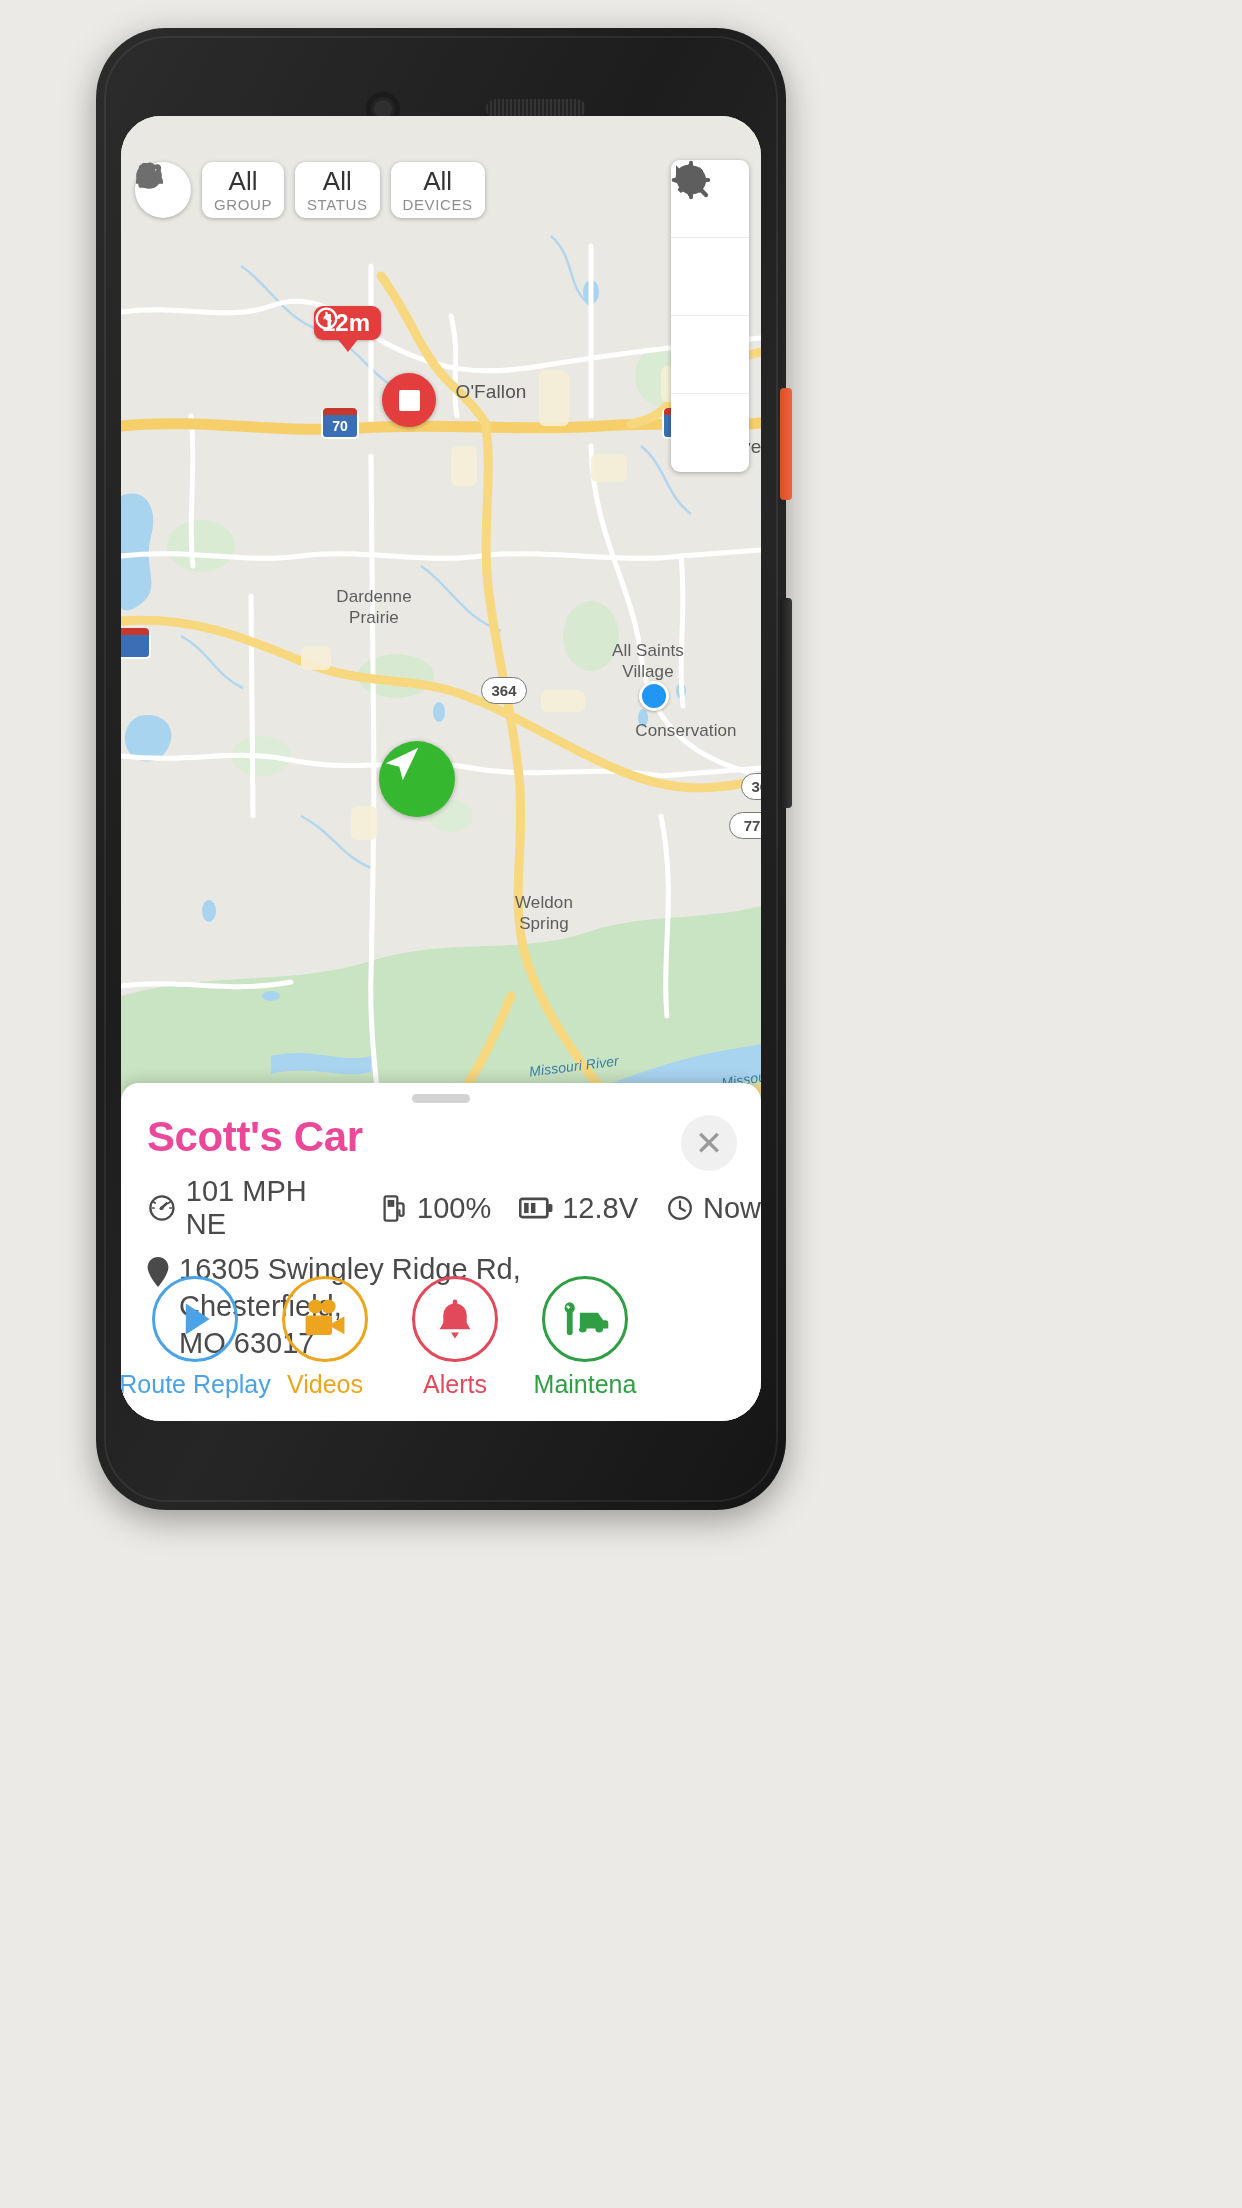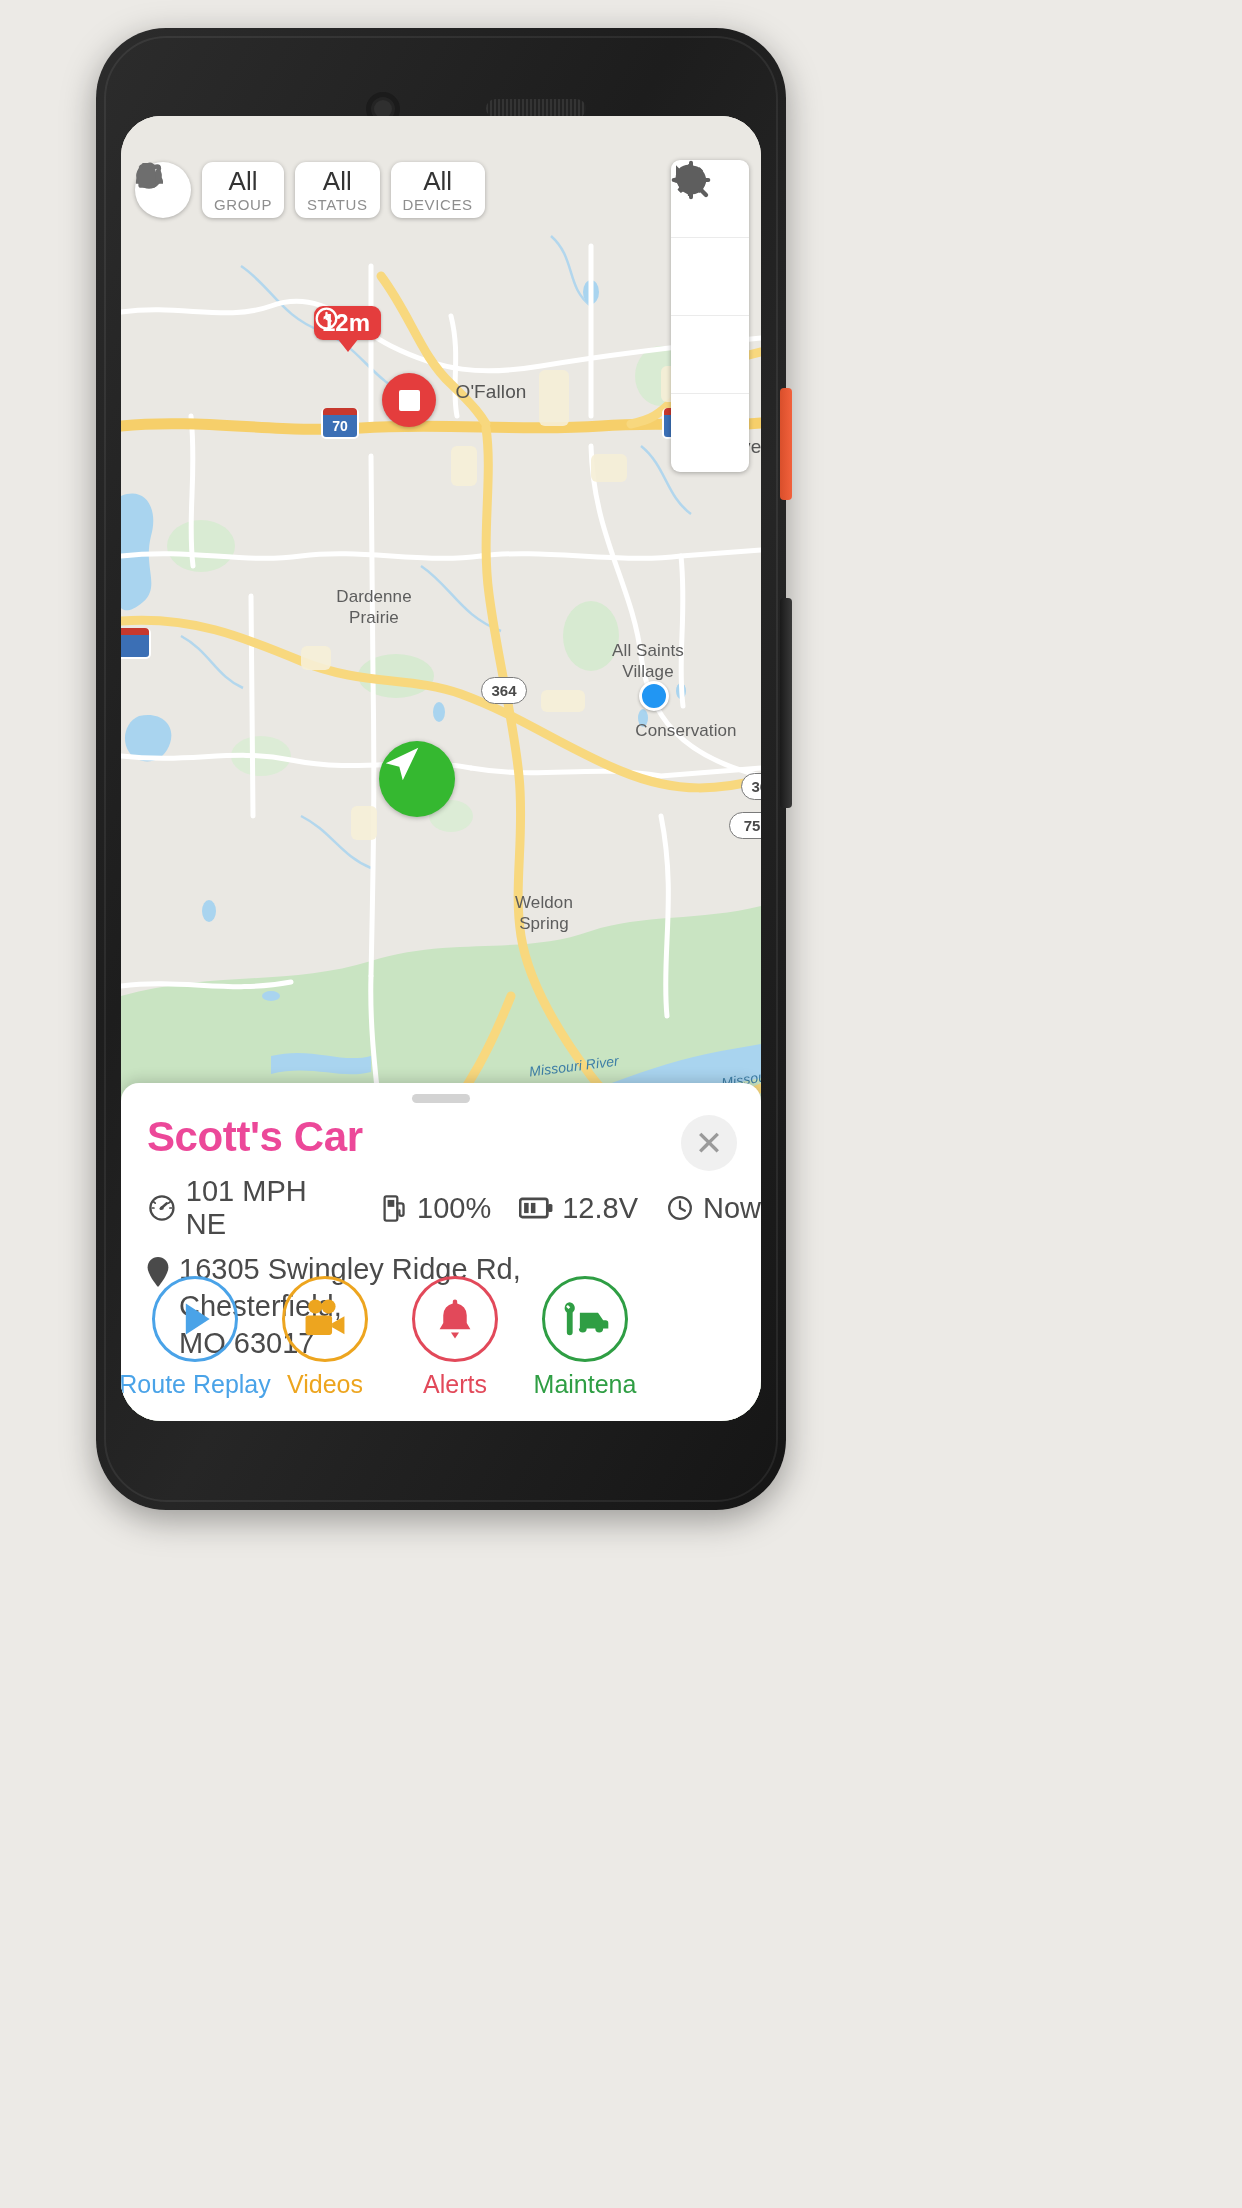--- a/index.html
+++ b/index.html
@@ -315,21 +315,21 @@
             <span>64</span>
         </div>
         <div class="shield" style="left:-8px;top:512px;">
           <div class="redtop"></div>
             <span></span>
         </div>
 
         <div class="pill" style="left:578px;top:278px;">79</div>
         <div class="pill" style="left:360px;top:561px;">364</div>
         <div class="pill" style="left:620px;top:657px;">364</div>
-        <div class="pill" style="left:608px;top:696px;">75</div>
+        <div class="pill" style="left:608px;top:696px;">77</div>
 
         <div class="badge" style="left:193px;top:190px;">
           <svg width="25" height="25" viewBox="0 0 24 24">
             <circle cx="12" cy="12" r="9.4" fill="none" stroke="#fff" stroke-width="2.2"></circle>
             <path d="M12 6.6V12l4 2.4" fill="none" stroke="#fff" stroke-width="2.2" stroke-linecap="round"></path>
           </svg>
           <span class="badge-txt">12m</span>
         </div>
         <div class="marker-stop" style="left:261px;top:257px;">
           <i></i>

